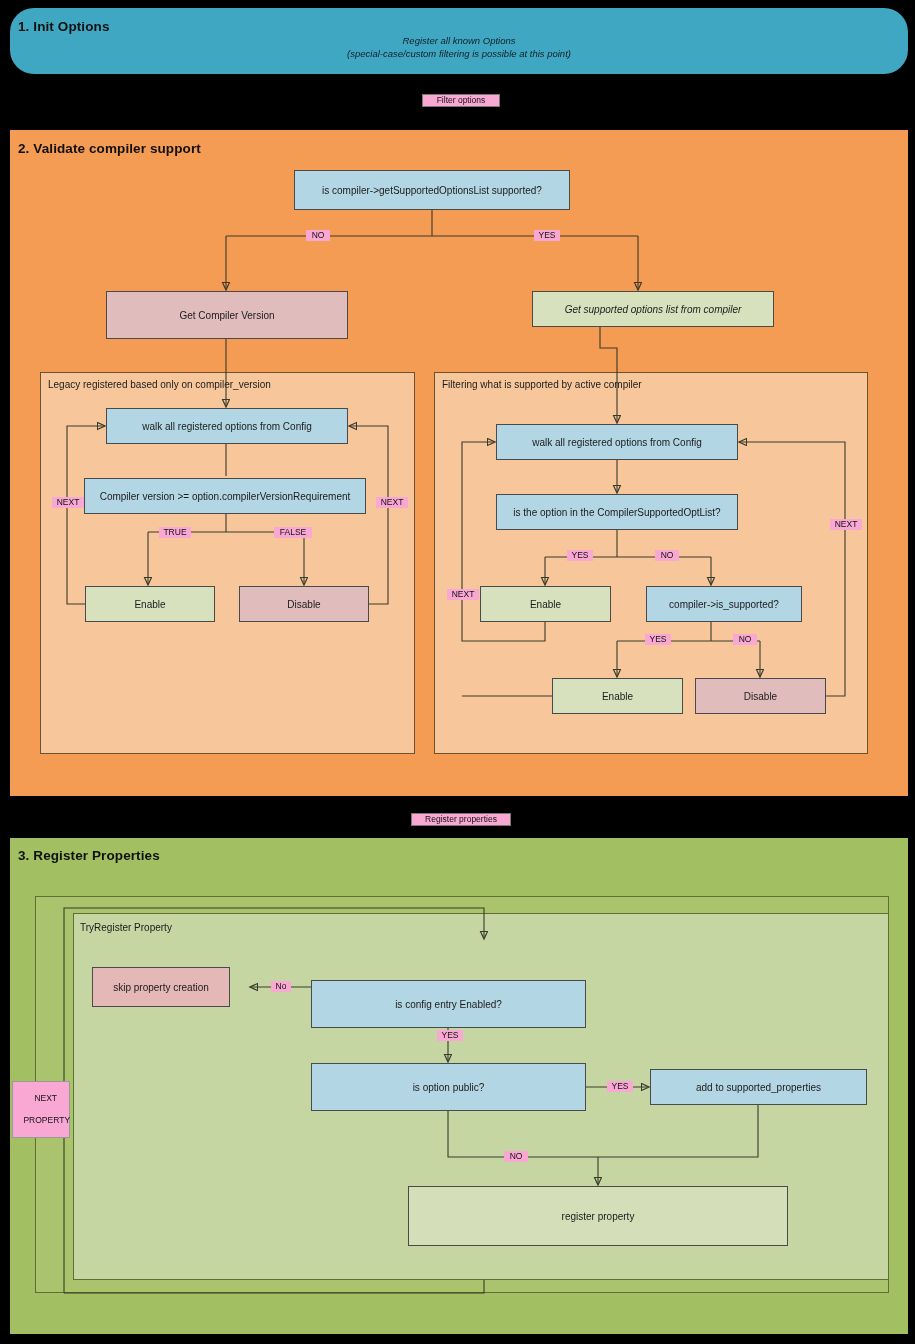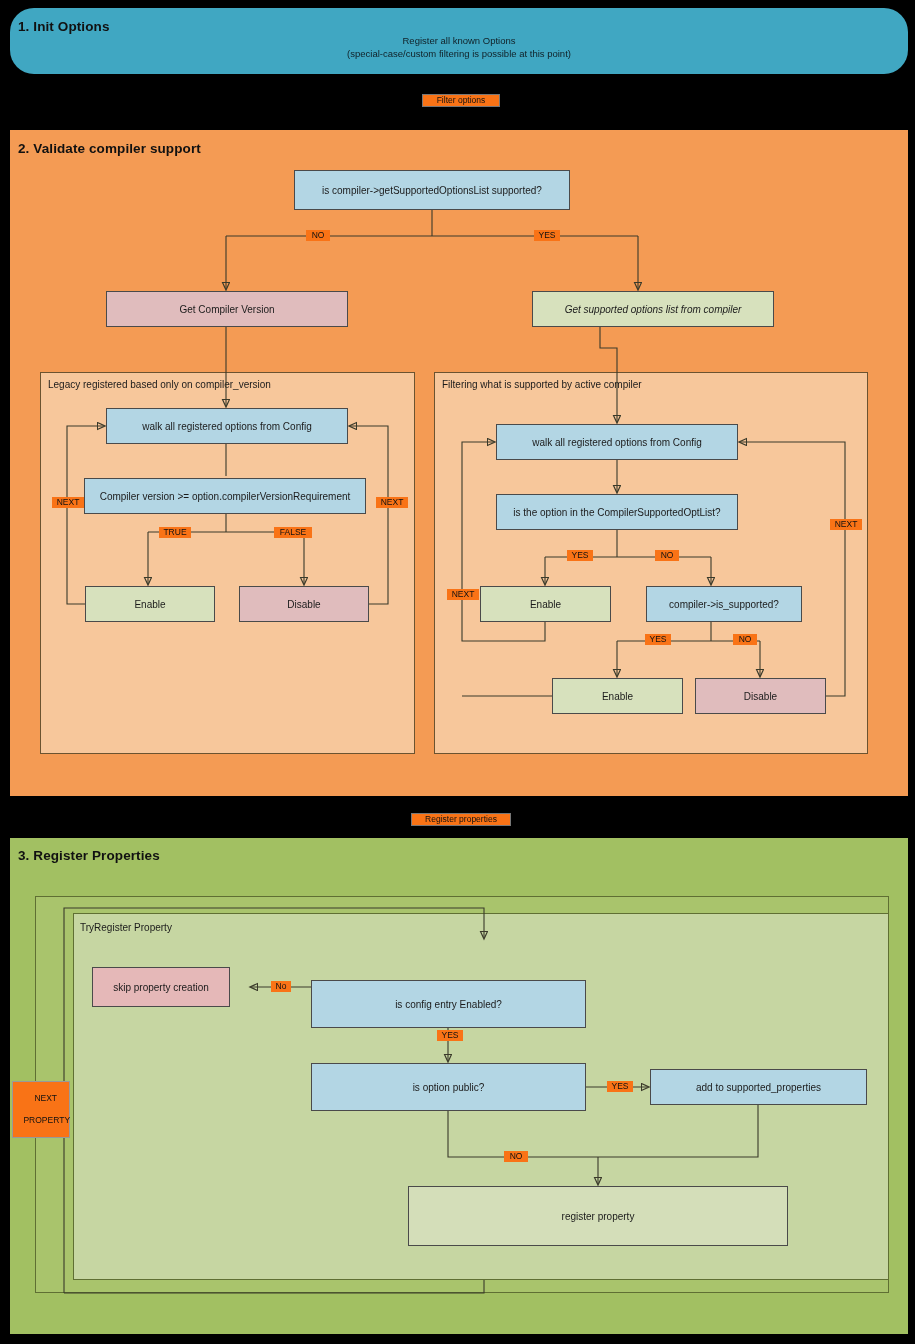--- a/index.html
+++ b/index.html
@@ -3,23 +3,23 @@
 <meta charset="utf-8">
 <style>
   html,body{margin:0;padding:0;background:#000;}
   body{width:915px;height:1344px;position:relative;overflow:hidden;
        font-family:"Liberation Sans","DejaVu Sans",sans-serif;color:#1a1a1a;}
   #stage{position:absolute;left:0;top:0;width:915px;height:1344px;background:#000;}
 
   .band{position:absolute;box-sizing:border-box;}
   .band-title{position:absolute;font-weight:bold;font-size:13.5px;color:#111;letter-spacing:.1px;}
 
-  .note{position:absolute;font-size:9.5px;line-height:13px;text-align:center;color:#102027;}
+  .note{position:absolute;font-size:9.5px;line-height:13px;text-align:center;color:#102027;font-style:italic;}
 
-  .edge-label{position:absolute;background:#f97316;color:#111;font-size:8.5px;line-height:11px;
+  .edge-label{position:absolute;background:#f9a8d4;color:#111;font-size:8.5px;line-height:11px;
               padding:0 1px;text-align:center;white-space:pre;z-index:30;}
 
   .nodebox{position:absolute;box-sizing:border-box;border:1.4px solid #4a4a4a;
            display:flex;align-items:center;justify-content:center;text-align:left;
            font-size:10px;color:#1b1b1b;z-index:20;padding:2px 4px;line-height:13px;}
   .n-blue{background:#b3d6e4;}
   .n-green{background:#d7e1bd;}
   .n-pink{background:#e0bcbd;}
   .n-lightgreen{background:#d4deb9;}
   .n-rose{background:#e5b8b8;}
@@ -51,21 +51,21 @@
 
   <div class="band" style="left:10px;top:130px;width:898px;height:666px;background:#f49b54;">
     <div class="band-title" style="left:8px;top:11px;">2. Validate compiler support</div>
   </div>
 
   <div class="nodebox n-blue" style="left:294px;top:170px;width:276px;height:40px;">is compiler-&gt;getSupportedOptionsList supported?</div>
 
   <div class="edge-label" style="left:306px;top:230px;width:22px;">NO</div>
   <div class="edge-label" style="left:534px;top:230px;width:24px;">YES</div>
 
-  <div class="nodebox n-pink" style="left:106px;top:291px;width:242px;height:36px;">Get Compiler Version</div>
+  <div class="nodebox n-pink" style="left:106px;top:291px;width:242px;height:48px;">Get Compiler Version</div>
 
   <div class="nodebox n-green" style="left:532px;top:291px;width:242px;height:36px;font-style:italic;">Get supported options list from compiler</div>
 
   <div class="subpanel sub-orange" style="left:40px;top:372px;width:375px;height:382px;"></div>
   <div class="subpanel-title" style="left:48px;top:379px;">Legacy registered based only on compiler_version</div>
 
   <div class="nodebox n-blue" style="left:106px;top:408px;width:242px;height:36px;">walk all registered options from Config</div>
   <div class="nodebox n-blue" style="left:84px;top:478px;width:282px;height:36px;">Compiler version &gt;= option.compilerVersionRequirement</div>
   <div class="edge-label" style="left:159px;top:527px;width:30px;">TRUE</div>
   <div class="edge-label" style="left:274px;top:527px;width:36px;">FALSE</div>

